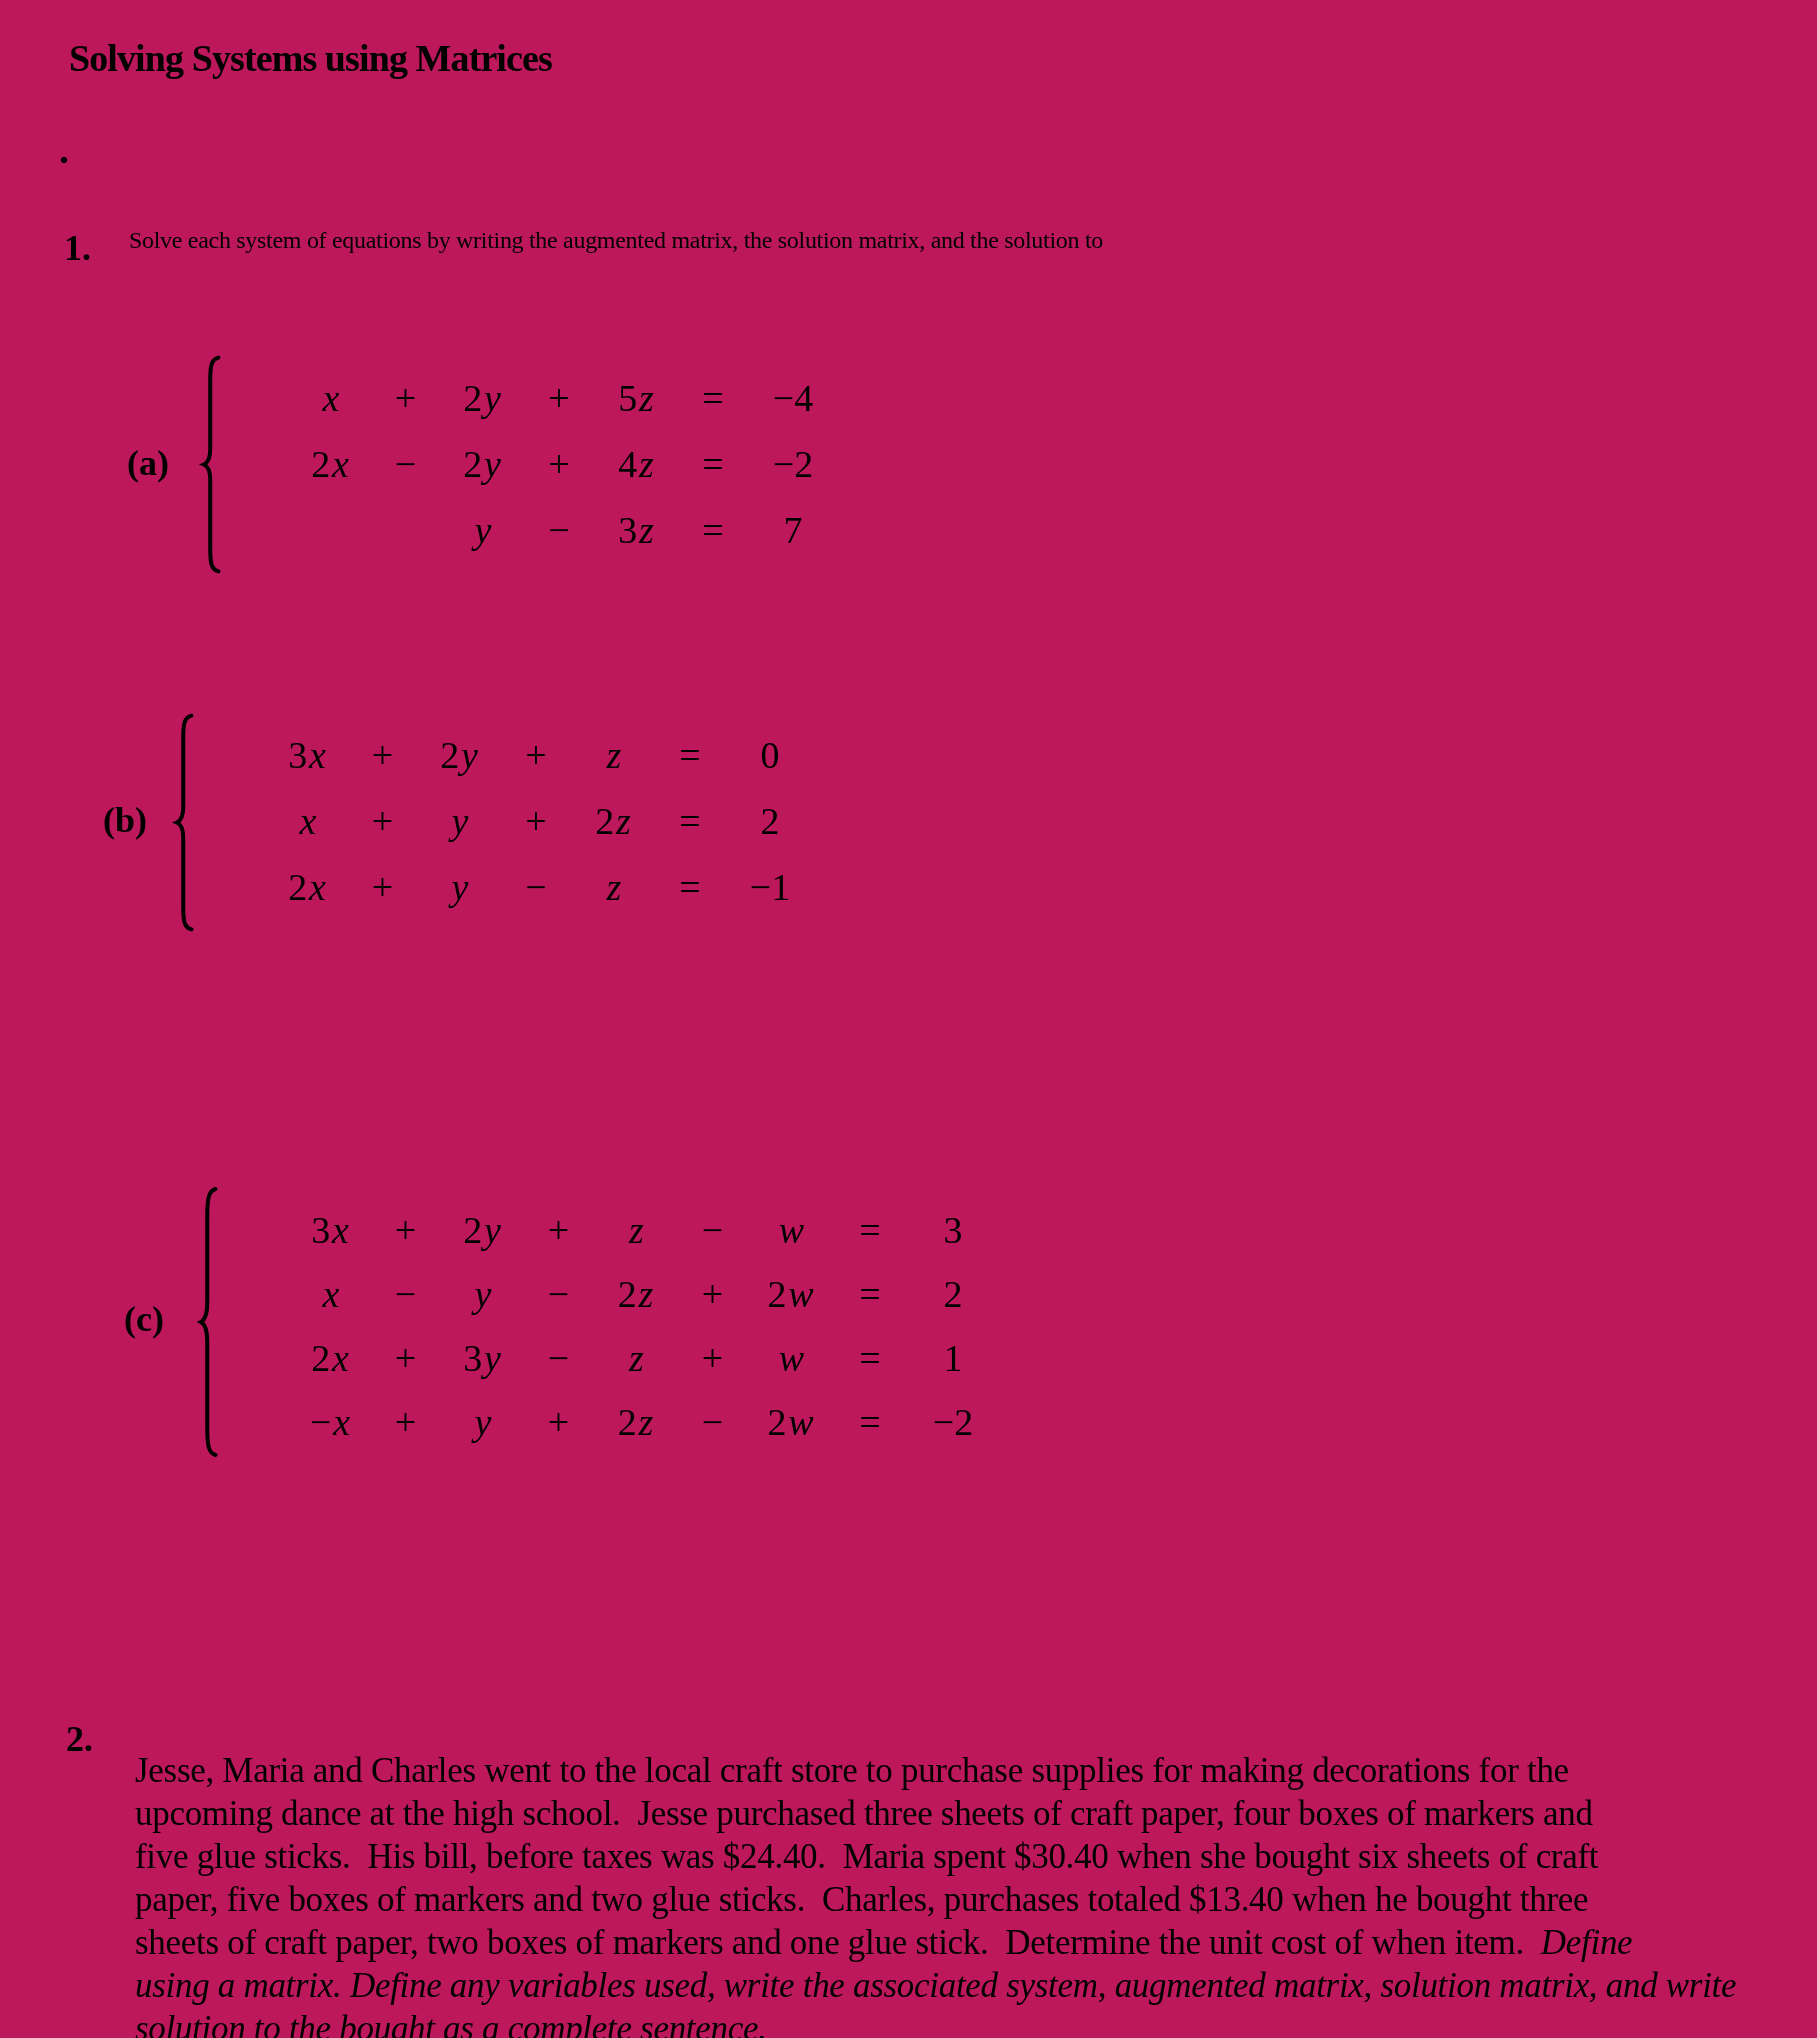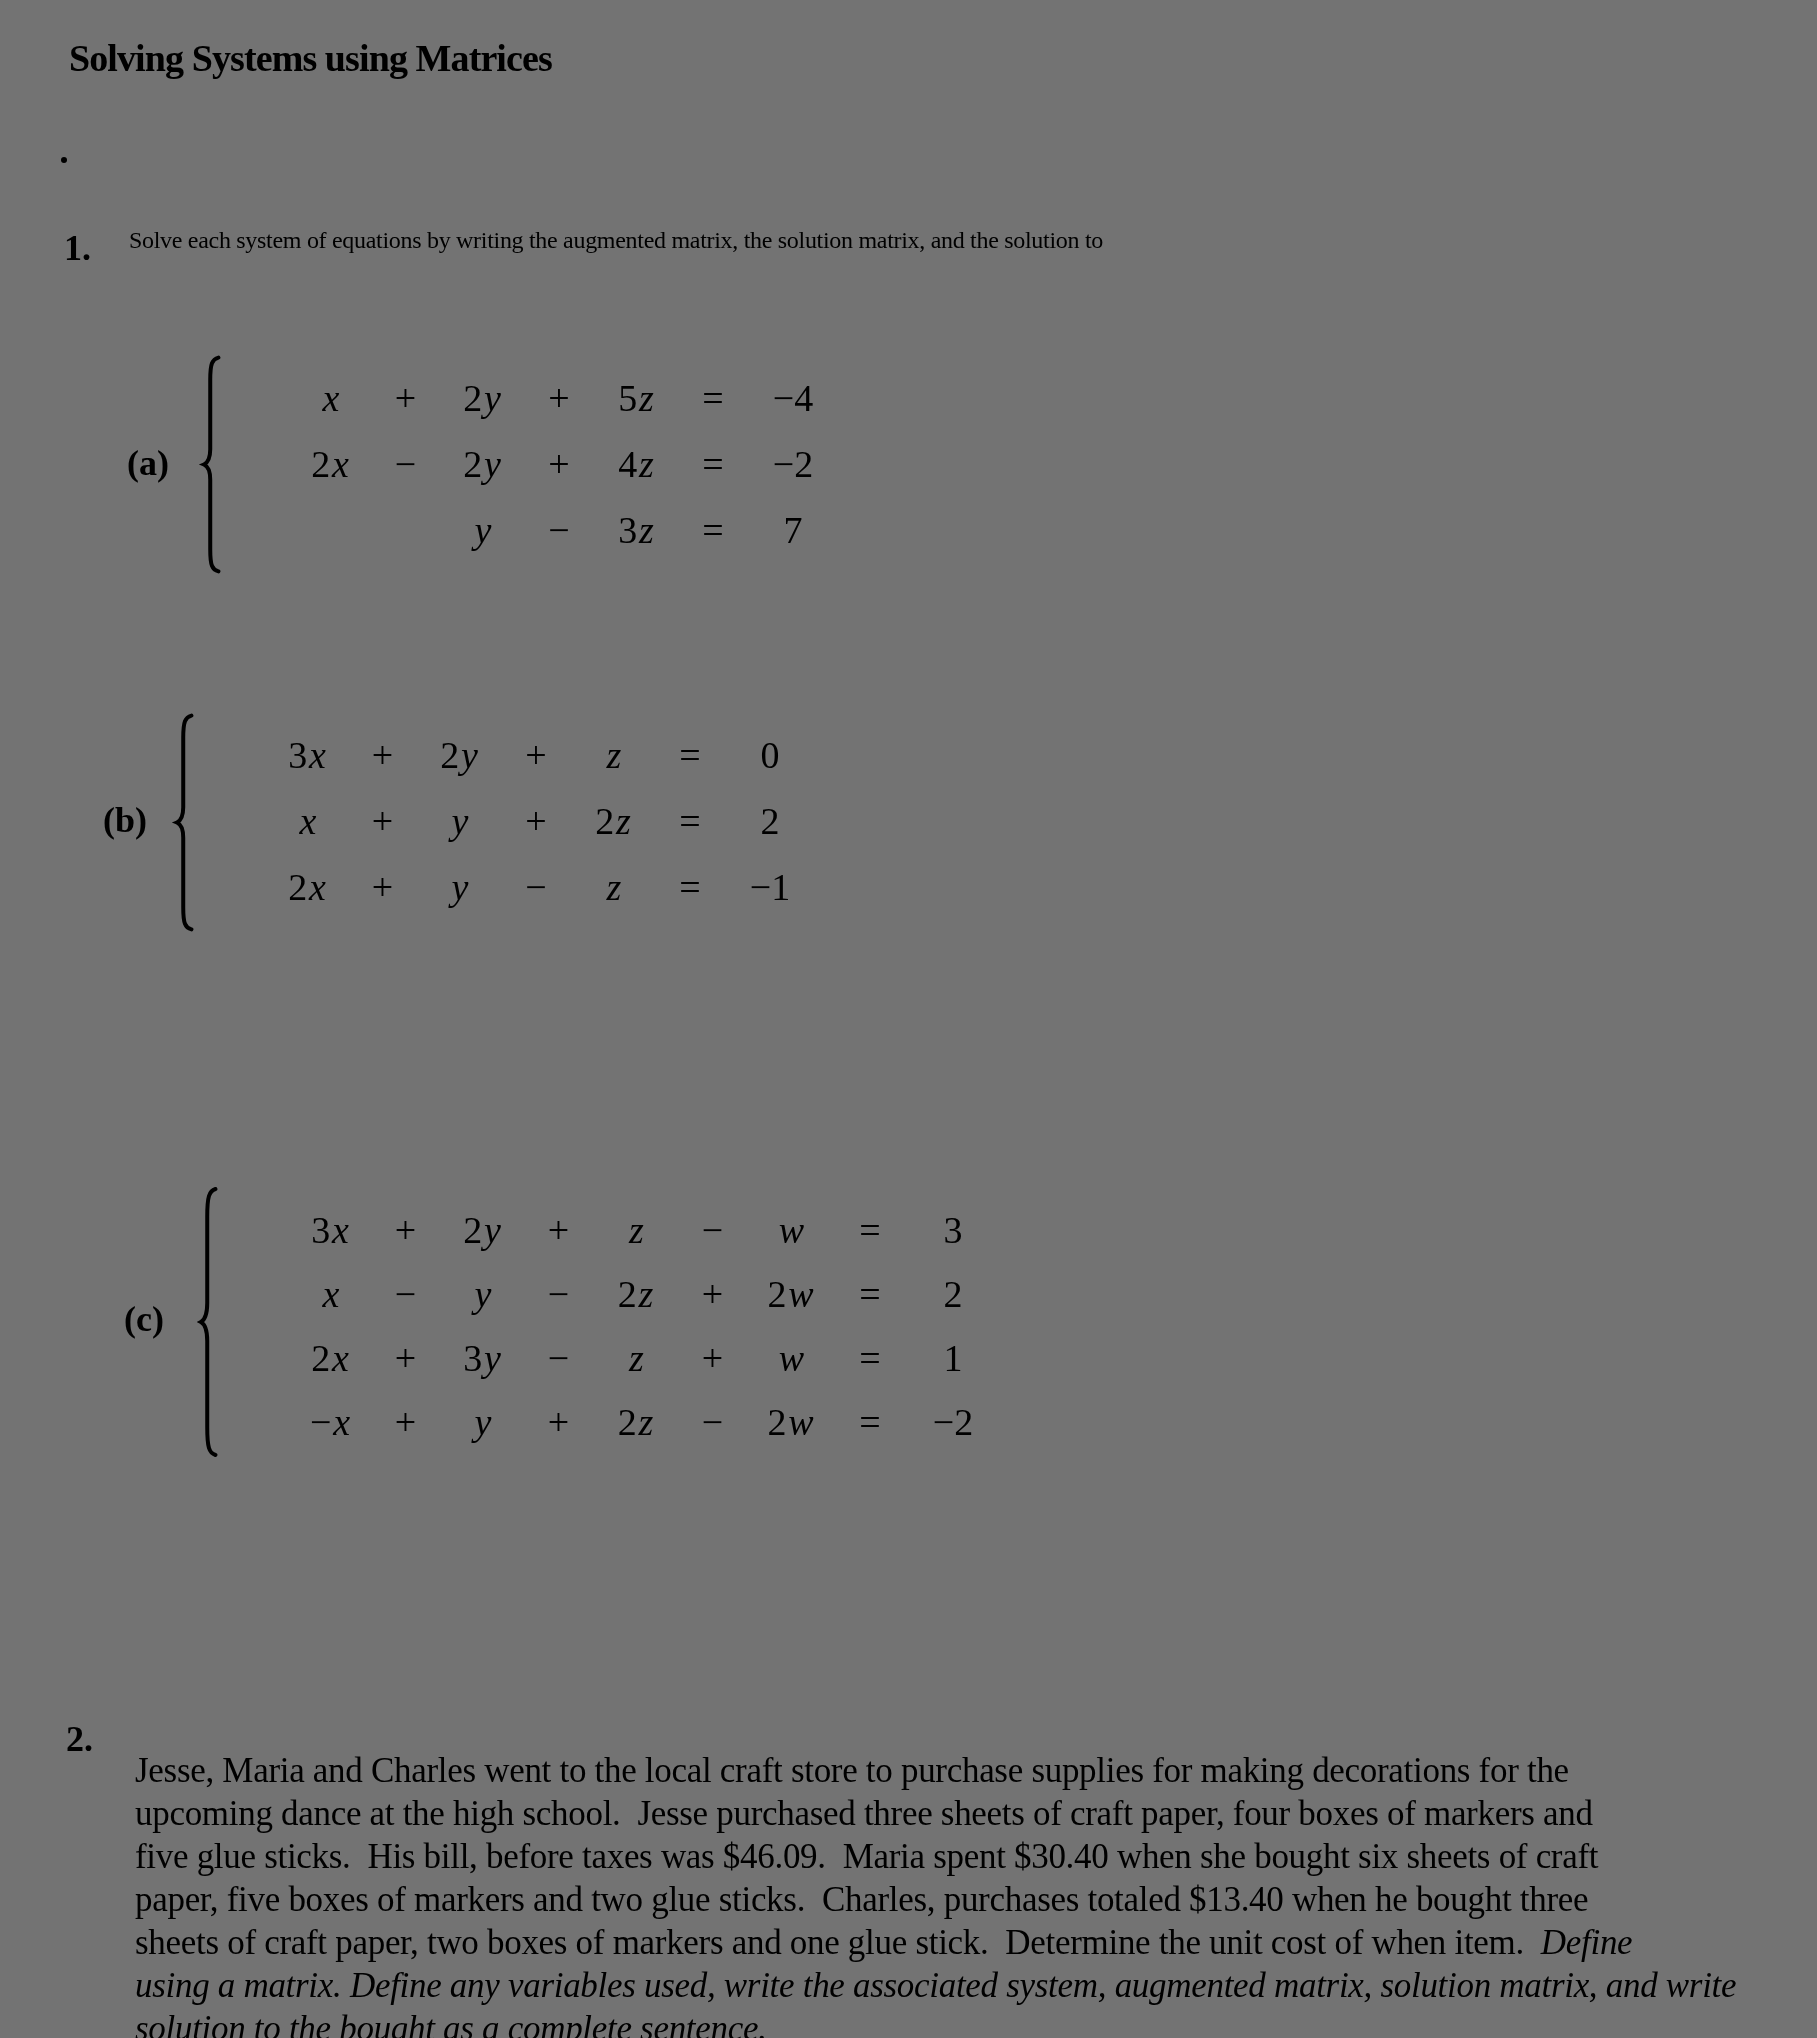--- a/index.html
+++ b/index.html
@@ -4,21 +4,21 @@
 <style>
   html, body {
     margin: 0;
     padding: 0;
     background: #ffffff;
   }
   .page {
     position: relative;
     width: 1818px;
     height: 2039px;
-    background: #737373;
+    background: #be185d;
     color: #000000;
     font-family: "Liberation Serif", "DejaVu Serif", serif;
     overflow: hidden;
   }
   .title {
     position: absolute;
     left: 69px;
     top: 39px;
     margin: 0;
     font-size: 38px;
@@ -233,21 +233,21 @@
           <div class="eqcell">−2</div>
         </div>
     </div>
   </section>
 
   <section>
     <span class="pnum p2num">2.</span>
     <div class="p2text">
         <div class="tline"><span>Jesse, Maria and Charles went to the local craft store to purchase supplies for making decorations for the</span></div>
         <div class="tline"><span>upcoming dance at the high school.  Jesse purchased three sheets of craft paper, four boxes of markers and</span></div>
-        <div class="tline"><span>five glue sticks.  His bill, before taxes was $46.09.  Maria spent $30.40 when she bought six sheets of craft</span></div>
+        <div class="tline"><span>five glue sticks.  His bill, before taxes was $24.40.  Maria spent $30.40 when she bought six sheets of craft</span></div>
         <div class="tline"><span>paper, five boxes of markers and two glue sticks.  Charles, purchases totaled $13.40 when he bought three</span></div>
         <div class="tline"><span>sheets of craft paper, two boxes of markers and one glue stick.  Determine the unit cost of when item.  </span><span class="it">Define</span></div>
         <div class="tline"><span class="it">using a matrix. Define any variables used, write the associated system, augmented matrix, solution matrix, and write</span></div>
         <div class="tline"><span class="it">solution to the bought as a complete sentence.</span></div>
       </div>
   </section>
 
 </div>
 
 

